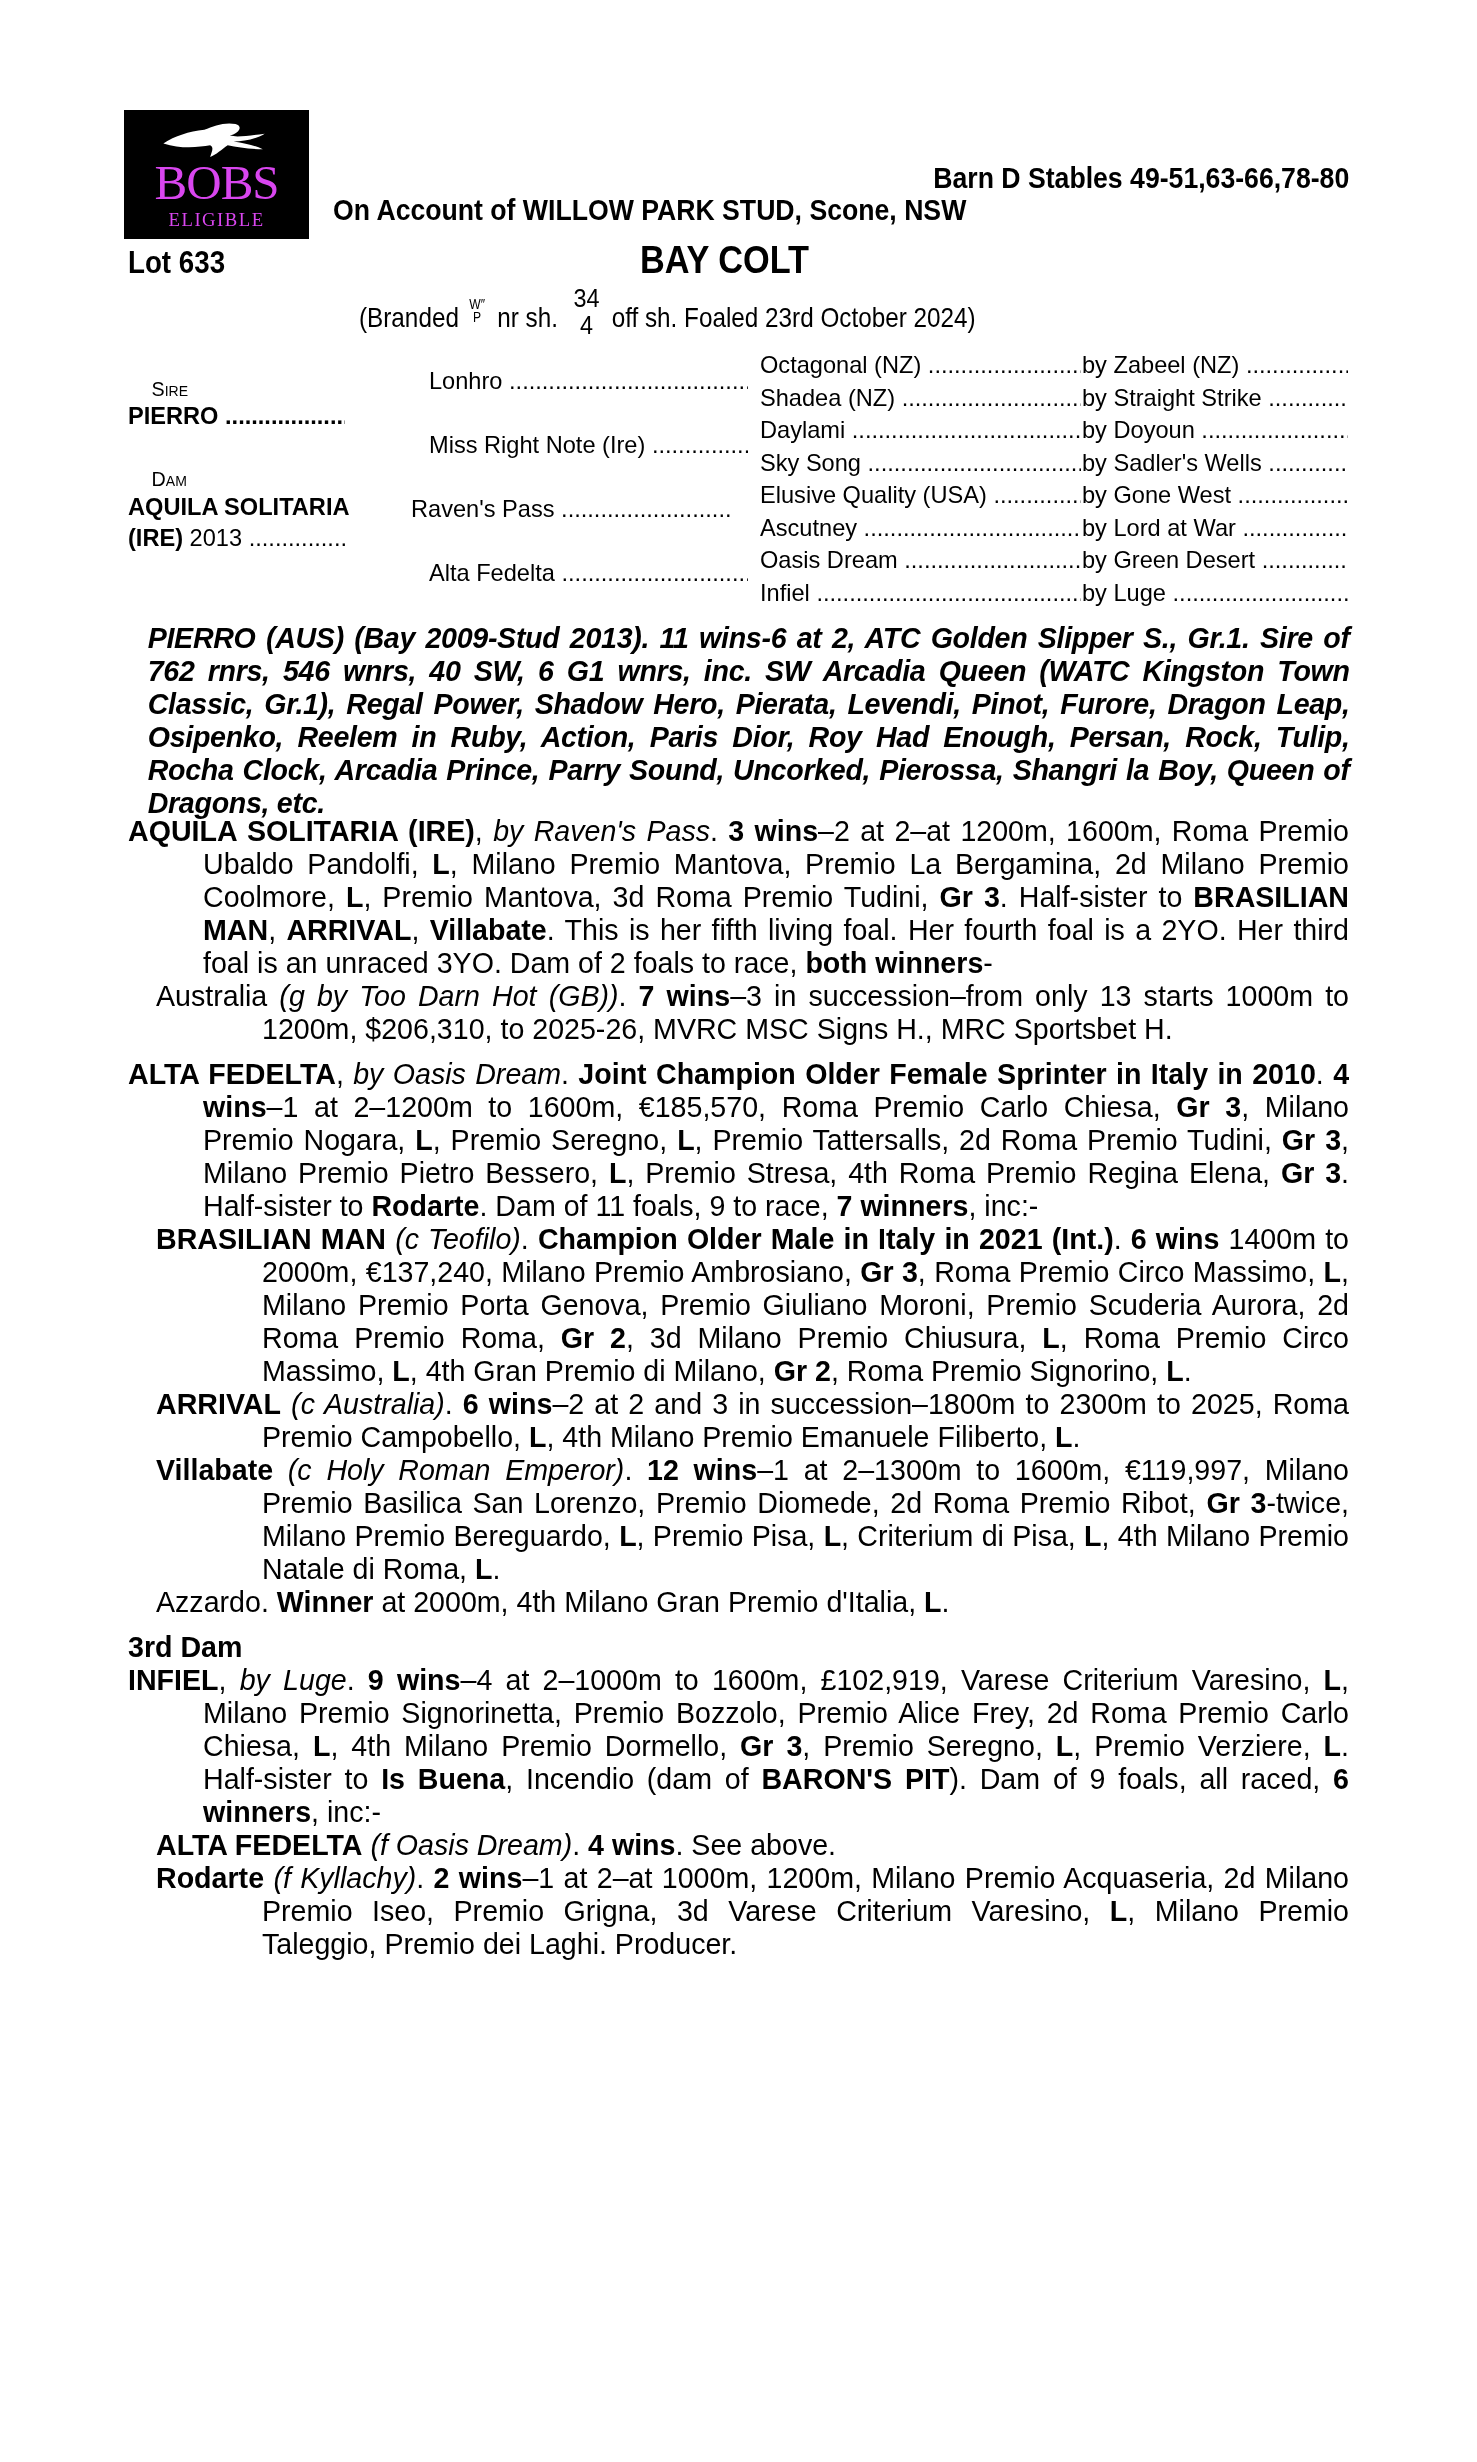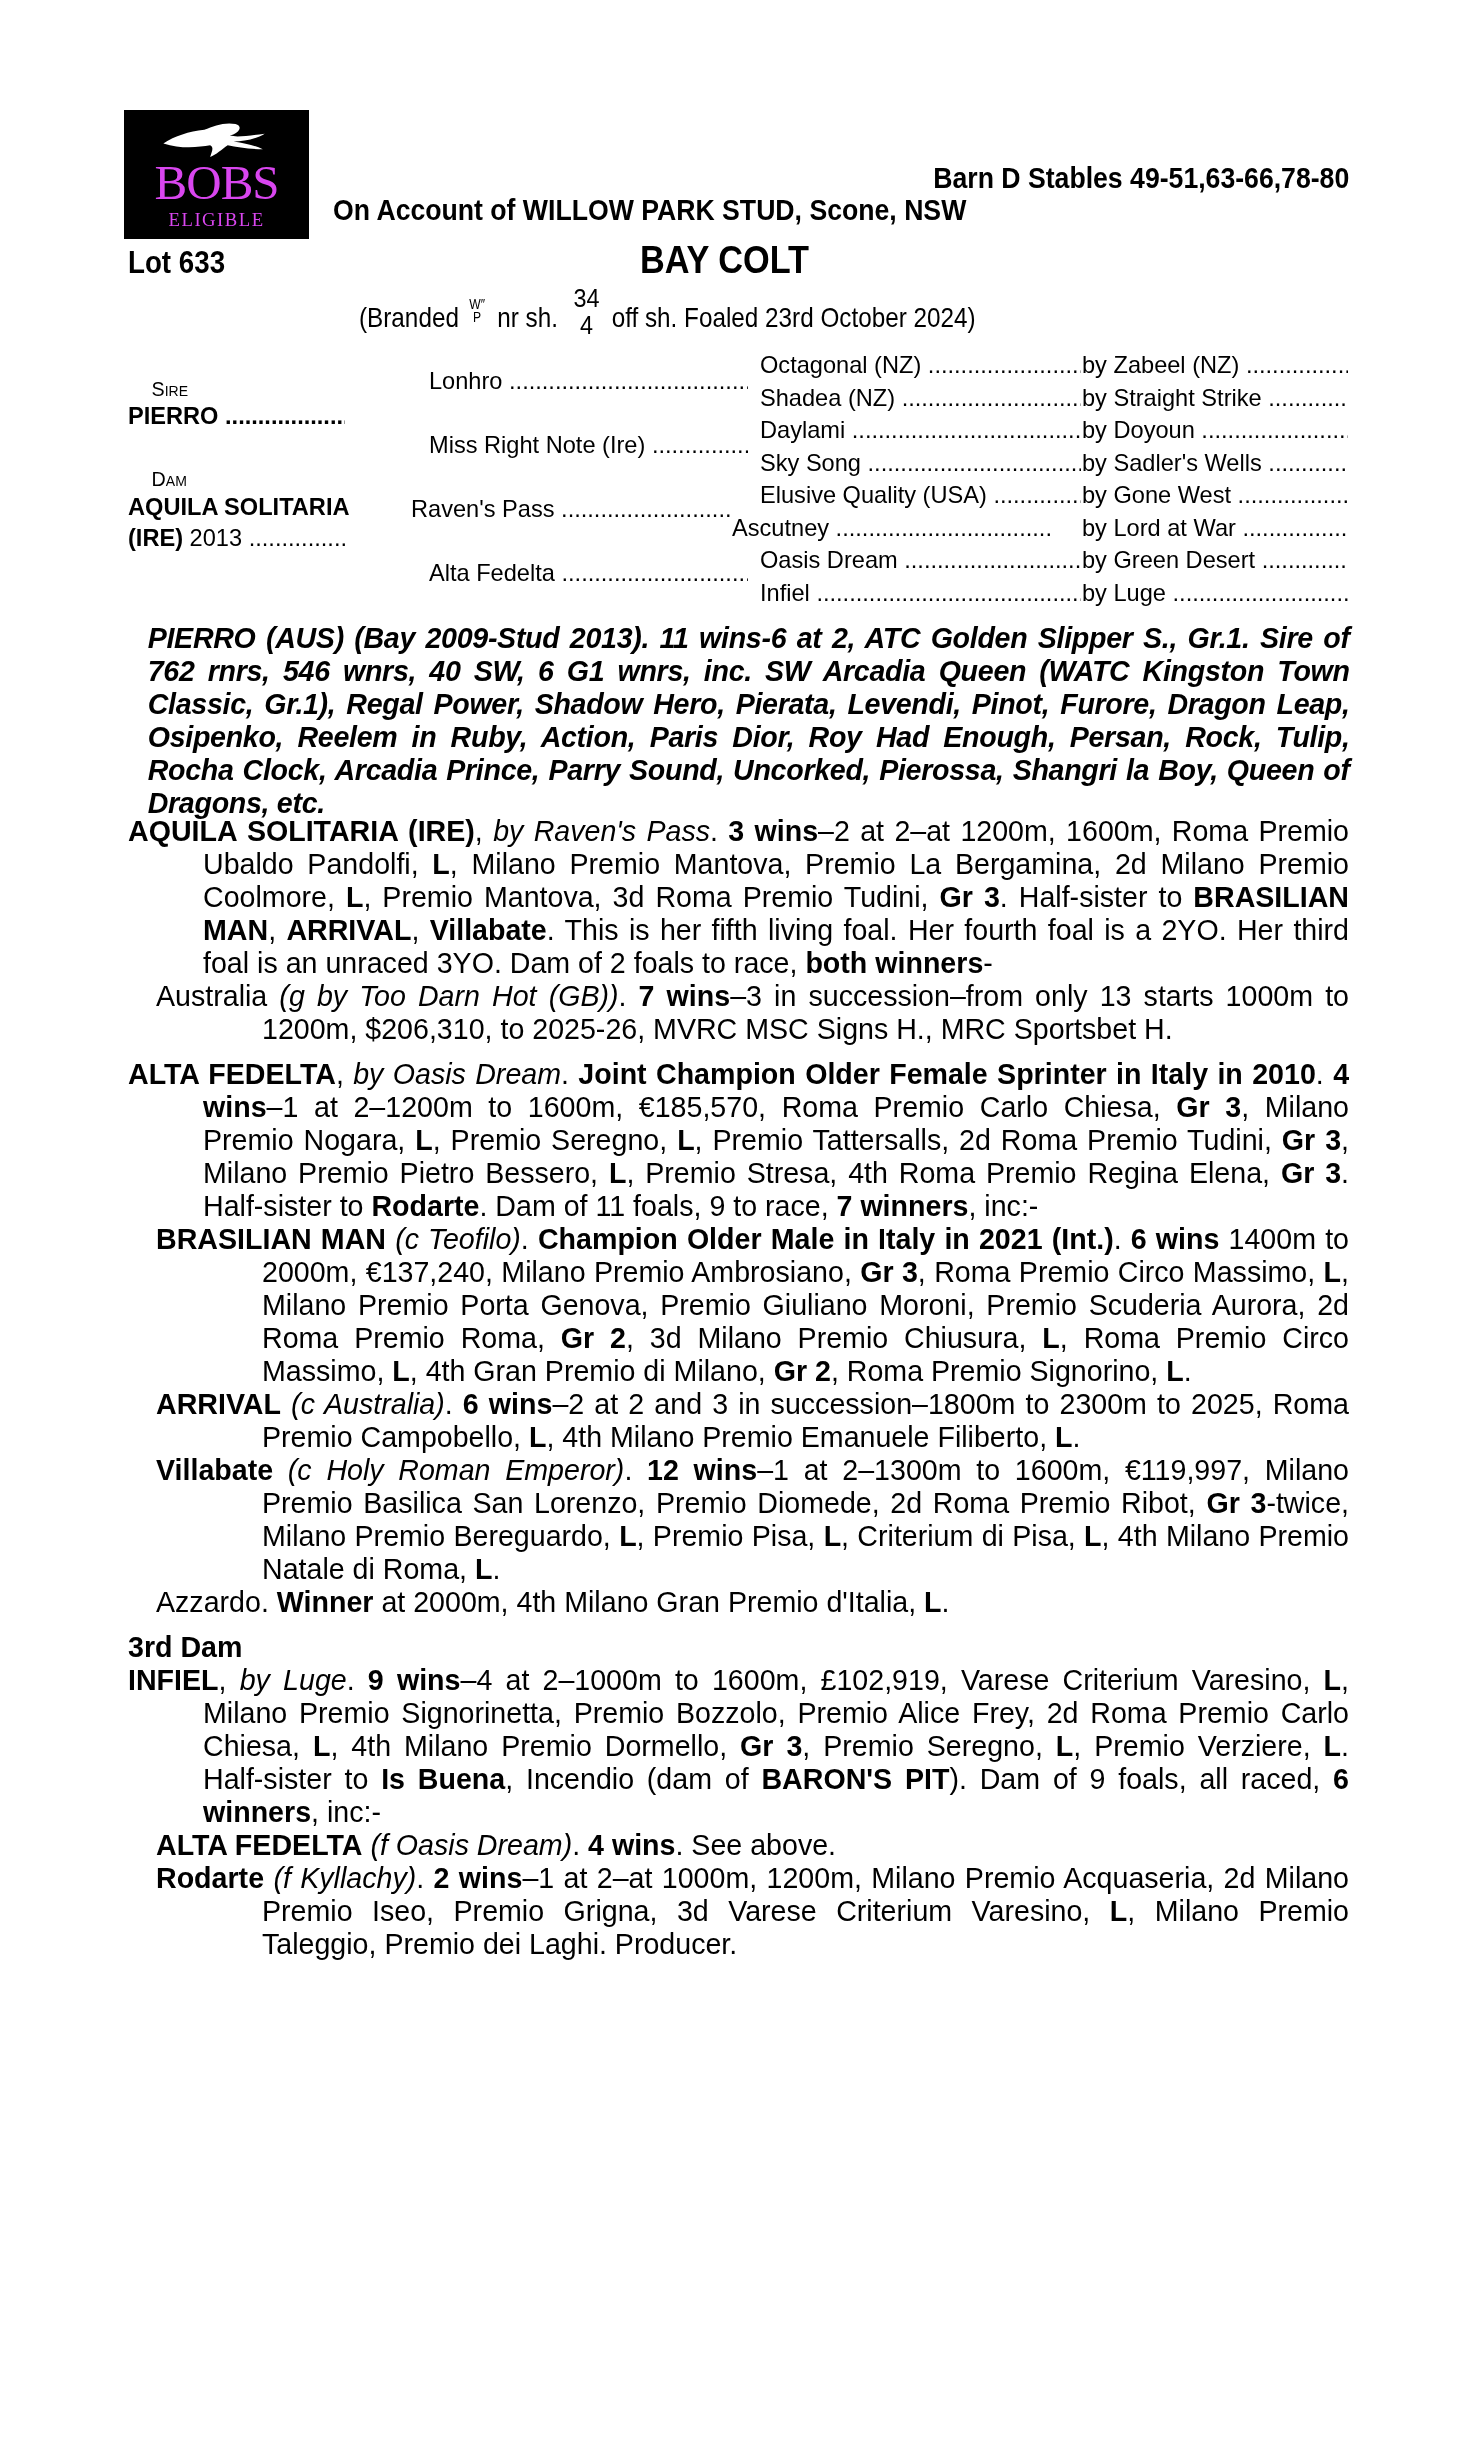--- a/index.html
+++ b/index.html
@@ -77,21 +77,21 @@
         <div class="cell dots" style="left:301px; top:80px; width:319px;"><span>Miss Right Note (Ire)</span></div>
         <div class="cell dots" style="left:283px; top:144px; width:319px;"><span>Raven's Pass</span></div>
         <div class="cell dots" style="left:301px; top:208px; width:319px;"><span>Alta Fedelta</span></div>
       </div>
     <div id="gen3">
         <div class="cell dots" style="left:632px; top:0px; width:321px;"><span>Octagonal (NZ)</span></div>
         <div class="cell dots" style="left:632px; top:32.5px; width:321px;"><span>Shadea (NZ)</span></div>
         <div class="cell dots" style="left:632px; top:65px; width:321px;"><span>Daylami</span></div>
         <div class="cell dots" style="left:632px; top:98px; width:321px;"><span>Sky Song</span></div>
         <div class="cell dots" style="left:632px; top:130px; width:321px;"><span>Elusive Quality (USA)</span></div>
-        <div class="cell dots" style="left:604px; top:163px; width:321px;"><span>Ascutney</span></div>
+        <div class="cell dots" style="left:632px; top:163px; width:321px;"><span>Ascutney</span></div>
         <div class="cell dots" style="left:632px; top:195px; width:321px;"><span>Oasis Dream</span></div>
         <div class="cell dots" style="left:632px; top:228px; width:321px;"><span>Infiel</span></div>
       </div>
     <div id="gen4">
         <div class="cell dots" style="left:954px; top:0px; width:266px;"><span>by Zabeel (NZ)</span></div>
         <div class="cell dots" style="left:954px; top:32.5px; width:266px;"><span>by Straight Strike</span></div>
         <div class="cell dots" style="left:954px; top:65px; width:266px;"><span>by Doyoun</span></div>
         <div class="cell dots" style="left:954px; top:98px; width:266px;"><span>by Sadler's Wells</span></div>
         <div class="cell dots" style="left:954px; top:130px; width:266px;"><span>by Gone West</span></div>
         <div class="cell dots" style="left:954px; top:163px; width:266px;"><span>by Lord at War</span></div>

